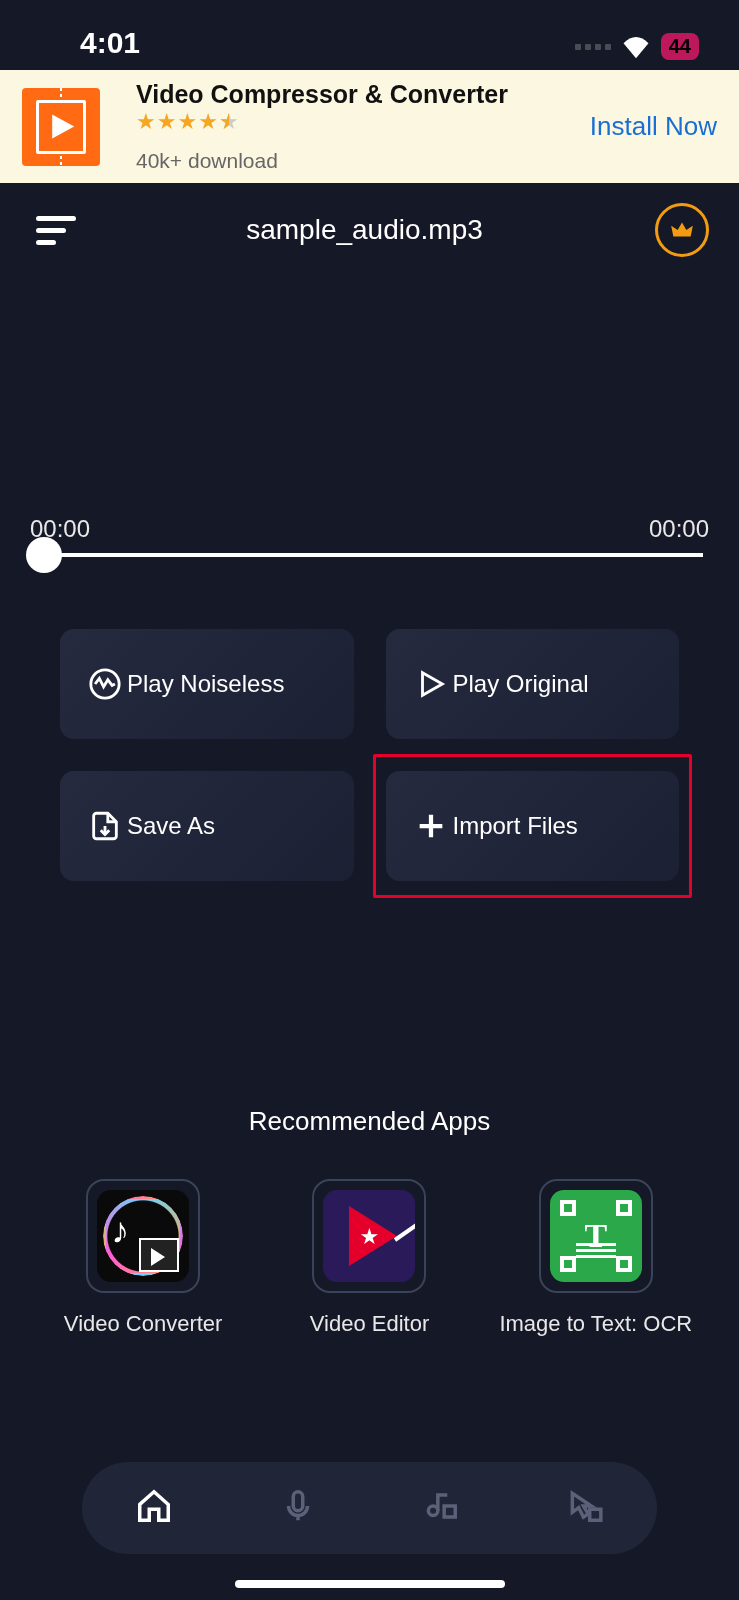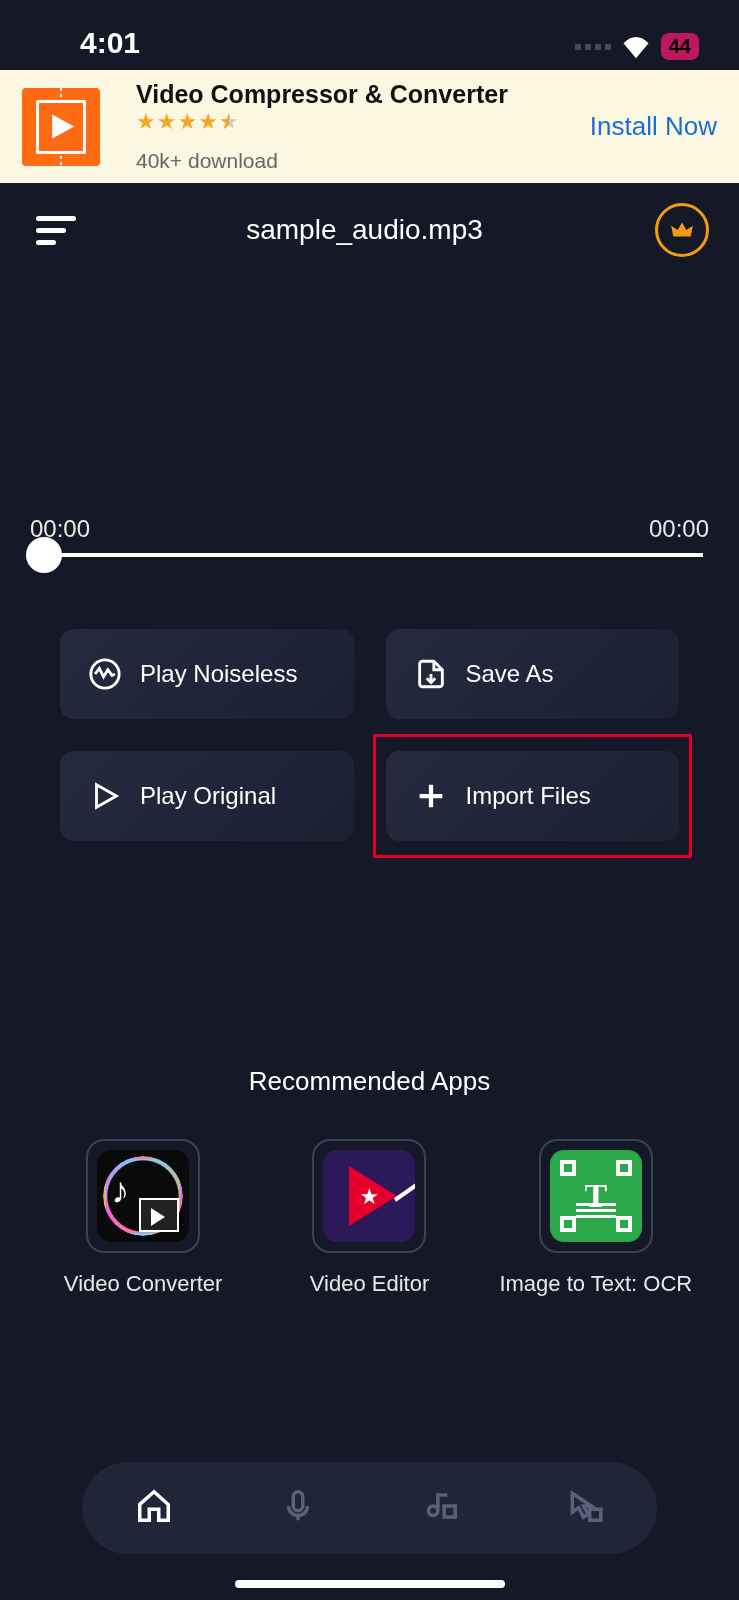--- a/index.html
+++ b/index.html
@@ -78,23 +78,23 @@
   .progress-track { height: 4px; background: #fff; position: relative; margin: 0 6px; }
   .progress-thumb {
     position: absolute; left: -10px; top: 50%; transform: translate(0,-50%);
     width: 36px; height: 36px; background: #fff; border-radius: 50%;
   }
   .button-grid {
     display: grid; grid-template-columns: 1fr 1fr; gap: 32px;
     padding: 0 60px; margin-top: 72px;
   }
   .action-btn {
-    height: 90px; background: linear-gradient(135deg, #252a3f, #1c2033);
+    height: 110px; background: linear-gradient(135deg, #252a3f, #1c2033);
     border-radius: 14px; display: flex; align-items: center;
-    padding-left: 28px; gap: 18px; font-size: 24px; color: #fff;
+    padding-left: 28px; gap: 5px; font-size: 24px; color: #fff;
   }
   .action-btn svg { width: 34px; height: 34px; stroke: #fff; fill: none; stroke-width: 2; }
   .highlight-box {
     border: 3px solid #e4002b;
     padding: 14px 10px;
     border-radius: 2px;
     margin: -17px -13px;
   }
   .highlight-wrapper { margin: 0; }
   .recommended-section { margin-top: 225px; text-align: center; }
@@ -197,32 +197,32 @@
 <div class="button-grid">
   <div class="action-btn">
     <svg viewBox="0 0 24 24">
         <circle cx="12" cy="12" r="10"></circle>
         <path d="M5 12 L8 8 L11 14 L14 9 L17 13 L19 12"></path>
       </svg>
     <span>Play Noiseless</span>
   </div>
   <div class="action-btn">
     <svg viewBox="0 0 24 24">
+        <path d="M6 4 L20 12 L6 20 Z"></path>
+      </svg>
+    <span>Play Original</span>
+  </div>
+  <div class="action-btn">
+    <svg viewBox="0 0 24 24">
         <path d="M14 3 H6 a2 2 0 0 0 -2 2 v14 a2 2 0 0 0 2 2 h12 a2 2 0 0 0 2 -2 V9 Z"></path>
         <path d="M14 3 v6 h6"></path>
         <path d="M12 12 v6"></path>
         <path d="M9 15 l3 3 l3 -3"></path>
       </svg>
     <span>Save As</span>
-  </div>
-  <div class="action-btn">
-    <svg viewBox="0 0 24 24">
-        <path d="M6 4 L20 12 L6 20 Z"></path>
-      </svg>
-    <span>Play Original</span>
   </div>
   <div class="highlight-wrapper">
     <div class="highlight-box">
       <div class="action-btn">
         <svg viewBox="0 0 24 24">
             <path d="M12 4 v16 M4 12 h16" stroke-width="3"></path>
           </svg>
         <span>Import Files</span>
       </div>
     </div>

